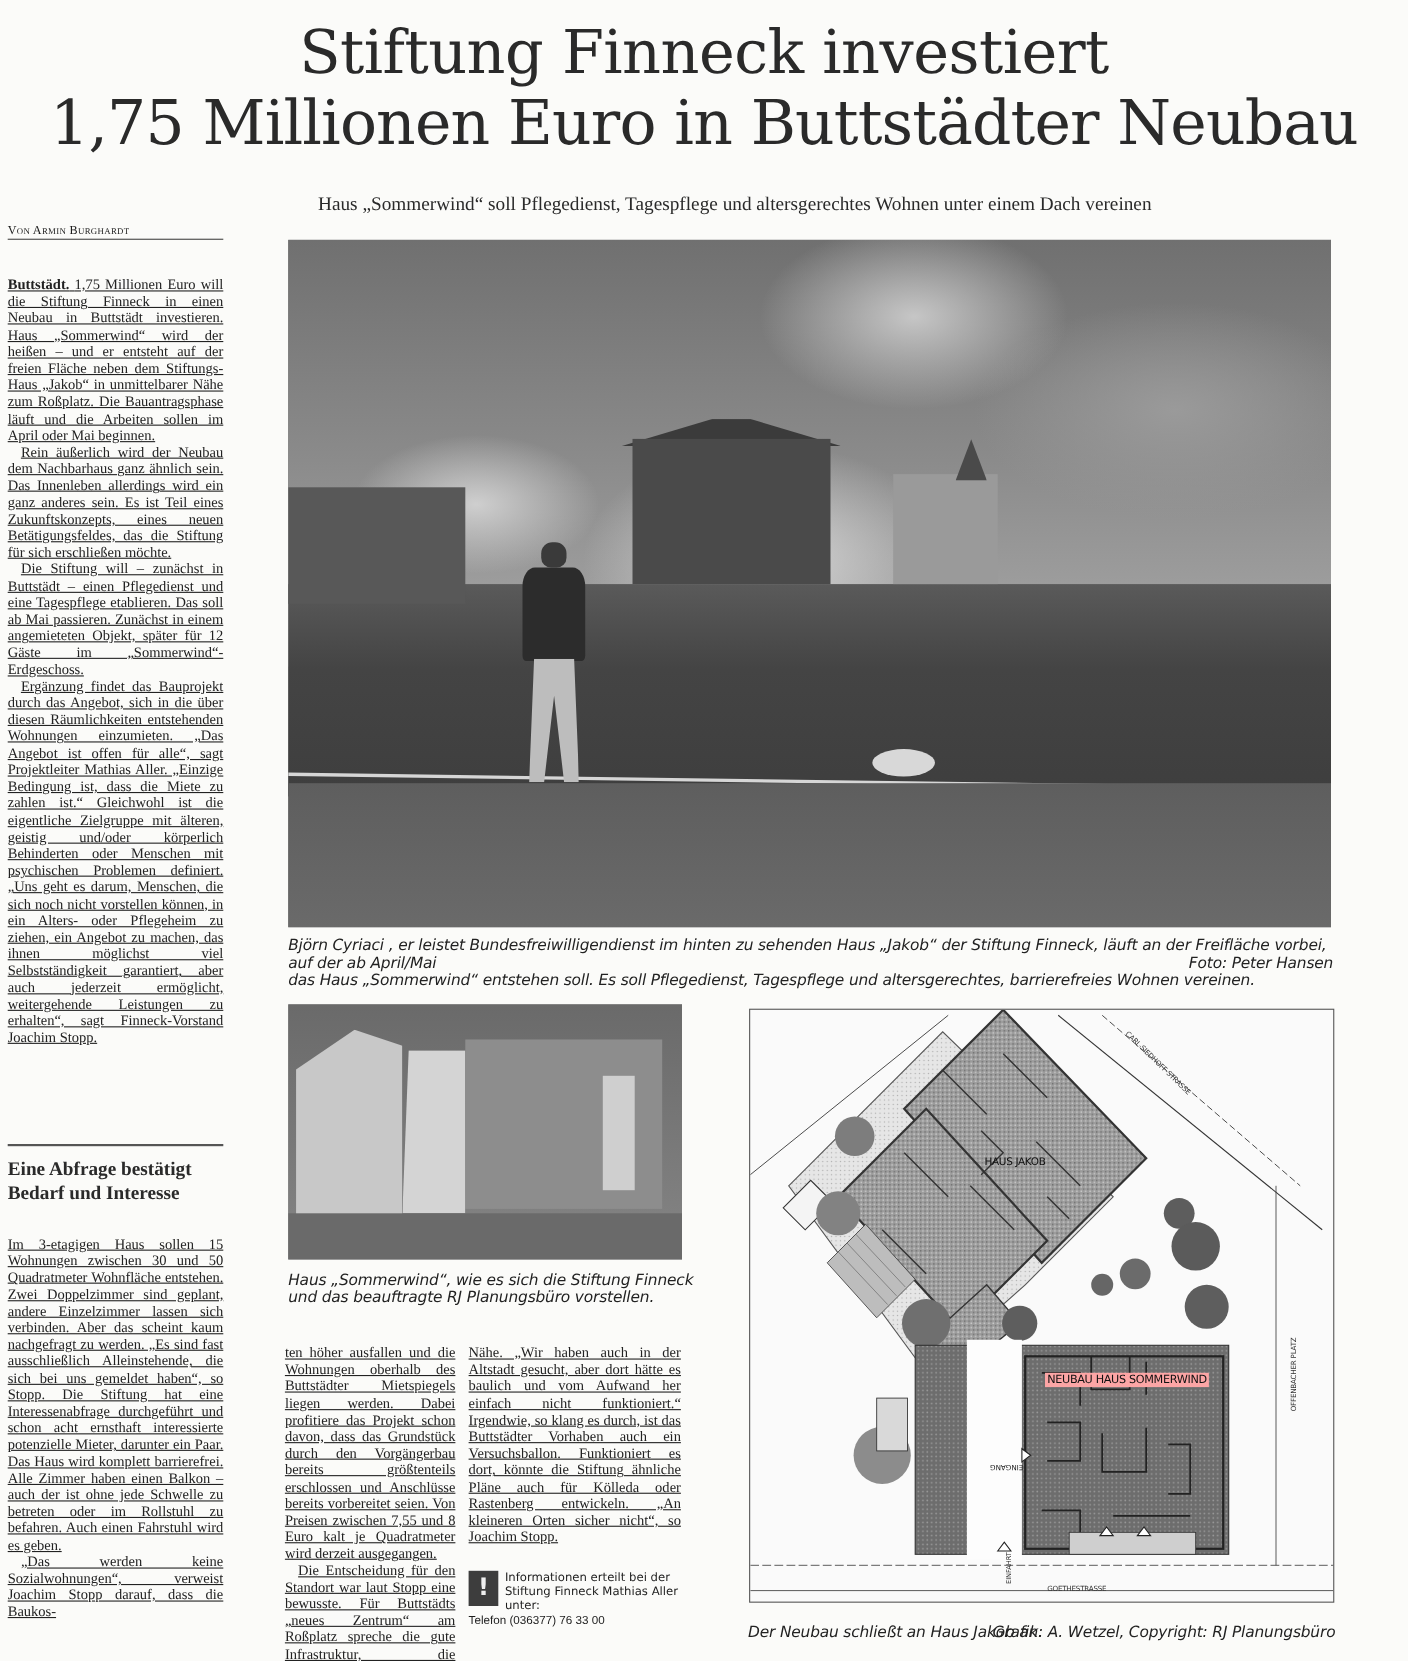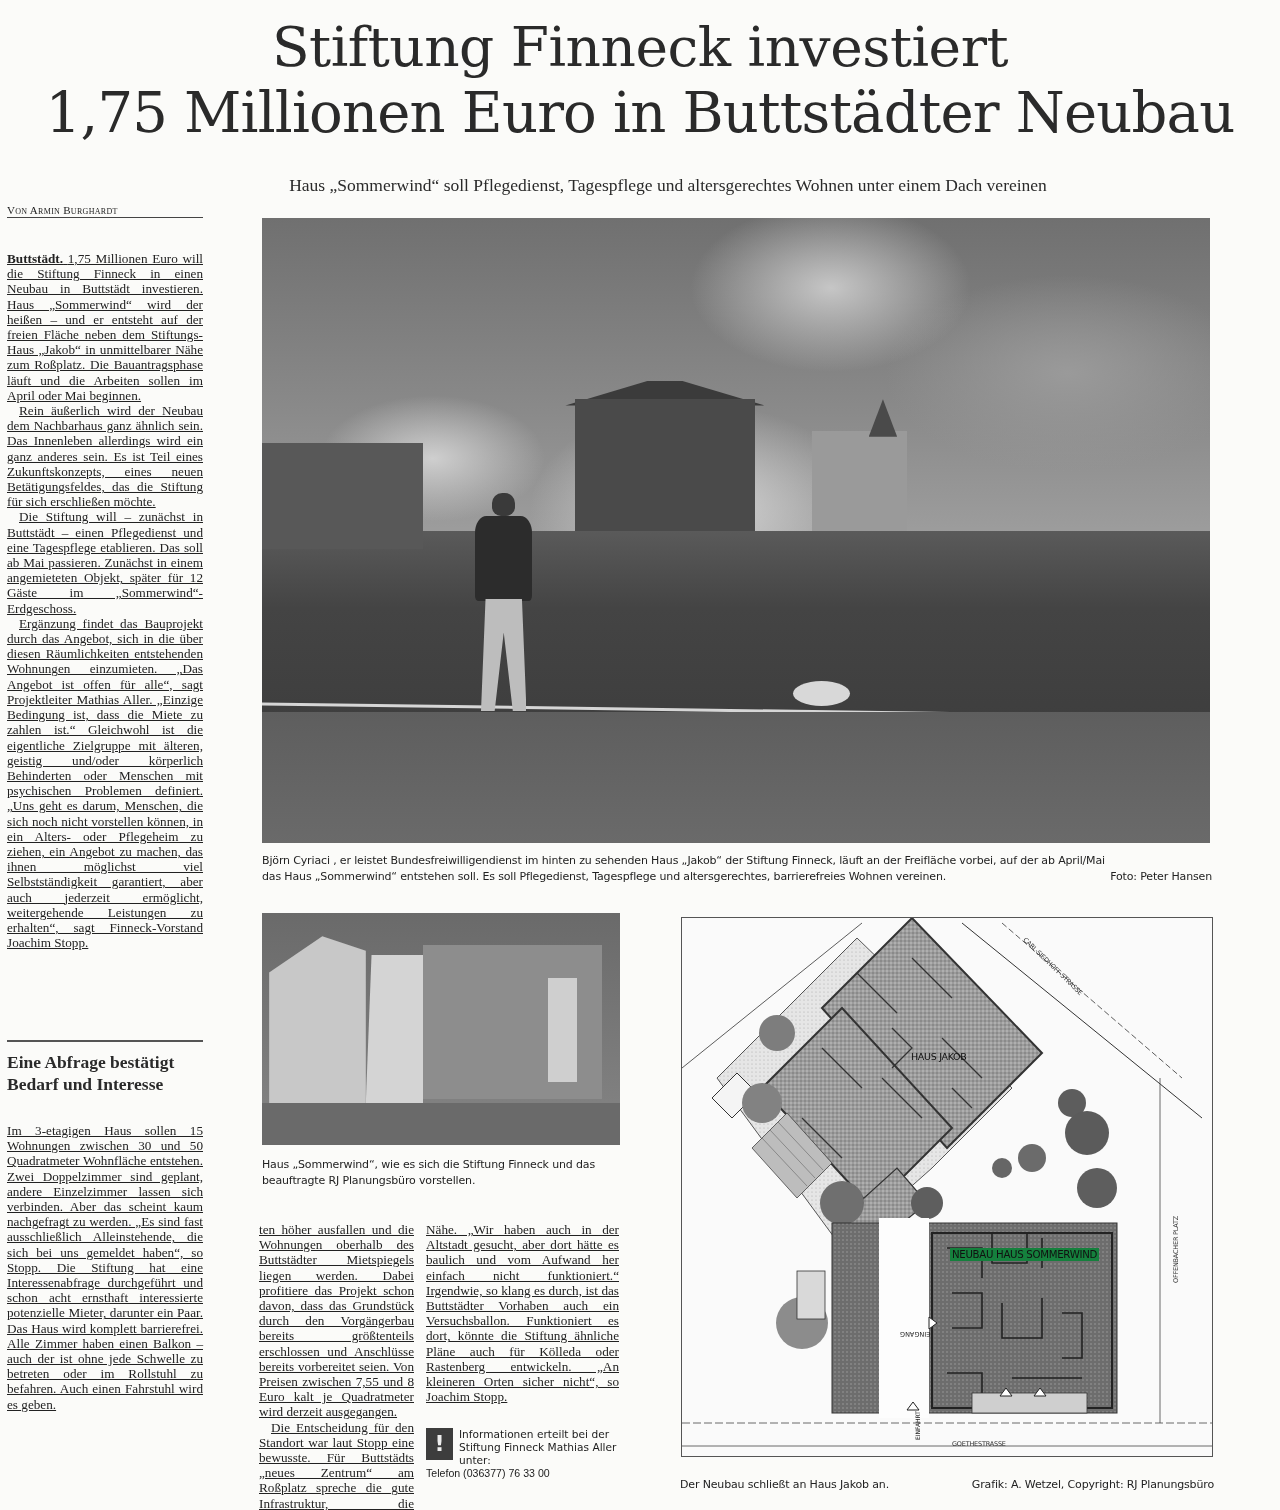--- a/index.html
+++ b/index.html
@@ -77,21 +77,21 @@
   .render-photo { left: 262px; top: 913px; width: 358px; height: 232px; background: #7b7b7b; }
   .render-photo .r-sky { position: absolute; left: 0; top: 0; width: 100%; height: 100%; background: linear-gradient(180deg, #6a6a6a, #858585); }
   .render-photo .r-left { position: absolute; left: 2%; top: 10%; width: 27%; height: 78%; background: #c8c8c8; clip-path: polygon(0 20%, 55% 0, 100% 8%, 100% 100%, 0 100%); }
   .render-photo .r-wall { position: absolute; left: 29%; top: 18%; width: 16%; height: 64%; background: #d4d4d4; clip-path: polygon(10% 0, 100% 0, 100% 100%, 0 100%); }
   .render-photo .r-right { position: absolute; left: 45%; top: 14%; width: 50%; height: 66%; background: #8d8d8d; }
   .render-photo .r-stripe { position: absolute; left: 80%; top: 28%; width: 8%; height: 45%; background: #cfcfcf; }
   .render-photo .r-ground { position: absolute; left: 0; top: 82%; width: 100%; height: 18%; background: #6a6a6a; }
 
   .caption {
     position: absolute; font-family: "DejaVu Sans", "Liberation Sans", sans-serif;
-    font-size: 11px; line-height: 15.5px; color: #222; letter-spacing: -0.15px;
+    font-size: 14px; line-height: 15.5px; color: #222; letter-spacing: -0.15px; font-style: italic;
   }
   .caption-main { left: 262px; top: 853px; width: 950px; }
   .caption-main .credit { position: absolute; right: 0; top: 15.5px; }
   .caption-render { left: 262px; top: 1157px; width: 370px; }
   .caption-plan { left: 680px; top: 1477px; width: 540px; }
   .caption-plan .credit { position: absolute; right: 6px; top: 0; }
 
   .info-box { position: absolute; left: 426px; top: 1428px; width: 200px; }
   .info-icon {
     position: absolute; left: 0; top: 0; width: 27px; height: 32px; background: #3d3d3d;
@@ -99,22 +99,22 @@
     text-align: center; line-height: 32px;
   }
   .info-text { position: absolute; left: 33px; top: 0; width: 170px; font-family: "DejaVu Sans", sans-serif; font-size: 10.6px; line-height: 13px; }
   .info-phone { position: absolute; left: 0; top: 39px; width: 200px; font-family: Liberation Sans, sans-serif; font-size: 10.6px; white-space: nowrap; }
 
   .plan { position: absolute; left: 681px; top: 917px; width: 532px; height: 540px; border: 1px solid #555; background: #fafafa; overflow: hidden; }
   .plan svg { position: absolute; left: 0; top: 0; }
   .plan-label {
     position: absolute; font-family: "DejaVu Sans", sans-serif; font-size: 9.5px; color: #111; letter-spacing: -0.3px; white-space: nowrap;
   }
-  .lbl-jakob { left: 213px; top: 133px; margin-left: 16px; }
-  .lbl-sommerwind { left: 268px; top: 330px; background: #15803d; padding: 1px 2px; font-size: 10.2px; }
+  .lbl-jakob { left: 213px; top: 133px; }
+  .lbl-sommerwind { left: 268px; top: 330px; background: #fca5a5; padding: 1px 2px; font-size: 10.2px; }
   .street { position: absolute; font-family: "DejaVu Sans", sans-serif; font-size: 6.5px; color: #333; white-space: nowrap; letter-spacing: -0.2px; }
   .street-carl { left: 345px; top: 18px; transform: rotate(44deg); transform-origin: left top; }
   .street-off { left: 490px; top: 365px; transform: rotate(-90deg); transform-origin: left top; }
   .street-goethe { left: 270px; top: 522px; }
   .lbl-eingang { position: absolute; left: 218px; top: 412px; font-family: "DejaVu Sans", sans-serif; font-size: 6.5px; transform: rotate(180deg); }
   .lbl-einfahrt { position: absolute; left: 232px; top: 522px; font-family: "DejaVu Sans", sans-serif; font-size: 6px; transform: rotate(-90deg); transform-origin: left top; }
 </style>
 </head>
 <body>
 
@@ -131,20 +131,21 @@
   <p>Rein äußerlich wird der Neubau dem Nachbarhaus ganz ähnlich sein. Das Innenleben allerdings wird ein ganz anderes sein. Es ist Teil eines Zukunftskonzepts, eines neuen Betätigungsfeldes, das die Stiftung für sich erschließen möchte.</p>
   <p>Die Stiftung will – zunächst in Buttstädt – einen Pflegedienst und eine Tagespflege etablieren. Das soll ab Mai passieren. Zunächst in einem angemieteten Objekt, später für 12 Gäste im „Sommerwind“-Erdgeschoss.</p>
   <p>Ergänzung findet das Bauprojekt durch das Angebot, sich in die über diesen Räumlichkeiten entstehenden Wohnungen einzumieten. „Das Angebot ist offen für alle“, sagt Projektleiter Mathias Aller. „Einzige Bedingung ist, dass die Miete zu zahlen ist.“ Gleichwohl ist die eigentliche Zielgruppe mit älteren, geistig und/oder körperlich Behinderten oder Menschen mit psychischen Problemen definiert. „Uns geht es darum, Menschen, die sich noch nicht vorstellen können, in ein Alters- oder Pflegeheim zu ziehen, ein Angebot zu machen, das ihnen möglichst viel Selbstständigkeit garantiert, aber auch jederzeit ermöglicht, weitergehende Leistungen zu erhalten“, sagt Finneck-Vorstand Joachim Stopp.</p>
 </div>
 
 <div class="divider"></div>
 <h2 class="subheading">Eine Abfrage bestätigt Bedarf und Interesse</h2>
 
 <div class="col col1b">
   <p>Im 3-etagigen Haus sollen 15 Wohnungen zwischen 30 und 50 Quadratmeter Wohnfläche entstehen. Zwei Doppelzimmer sind geplant, andere Einzelzimmer lassen sich verbinden. Aber das scheint kaum nachgefragt zu werden. „Es sind fast ausschließlich Alleinstehende, die sich bei uns gemeldet haben“, so Stopp. Die Stiftung hat eine Interessenabfrage durchgeführt und schon acht ernsthaft interessierte potenzielle Mieter, darunter ein Paar. Das Haus wird komplett barrierefrei. Alle Zimmer haben einen Balkon – auch der ist ohne jede Schwelle zu betreten oder im Rollstuhl zu befahren. Auch einen Fahrstuhl wird es geben.</p>
+  <p>„Das werden keine Sozialwohnungen“, verweist Joachim Stopp darauf, dass die Baukos-</p>
 </div>
 
 <div class="col col2">
   <p>ten höher ausfallen und die Wohnungen oberhalb des Buttstädter Mietspiegels liegen werden. Dabei profitiere das Projekt schon davon, dass das Grundstück durch den Vorgängerbau bereits größtenteils erschlossen und Anschlüsse bereits vorbereitet seien. Von Preisen zwischen 7,55 und 8 Euro kalt je Quadratmeter wird derzeit ausgegangen.</p>
   <p>Die Entscheidung für den Standort war laut Stopp eine bewusste. Für Buttstädts „neues Zentrum“ am Roßplatz spreche die gute Infrastruktur, die Versorgungseinrichtungen in der</p>
 </div>
 
 <div class="col col3">
   <p>Nähe. „Wir haben auch in der Altstadt gesucht, aber dort hätte es baulich und vom Aufwand her einfach nicht funktioniert.“ Irgendwie, so klang es durch, ist das Buttstädter Vorhaben auch ein Versuchsballon. Funktioniert es dort, könnte die Stiftung ähnliche Pläne auch für Kölleda oder Rastenberg entwickeln. „An kleineren Orten sicher nicht“, so Joachim Stopp.</p>
 </div>

